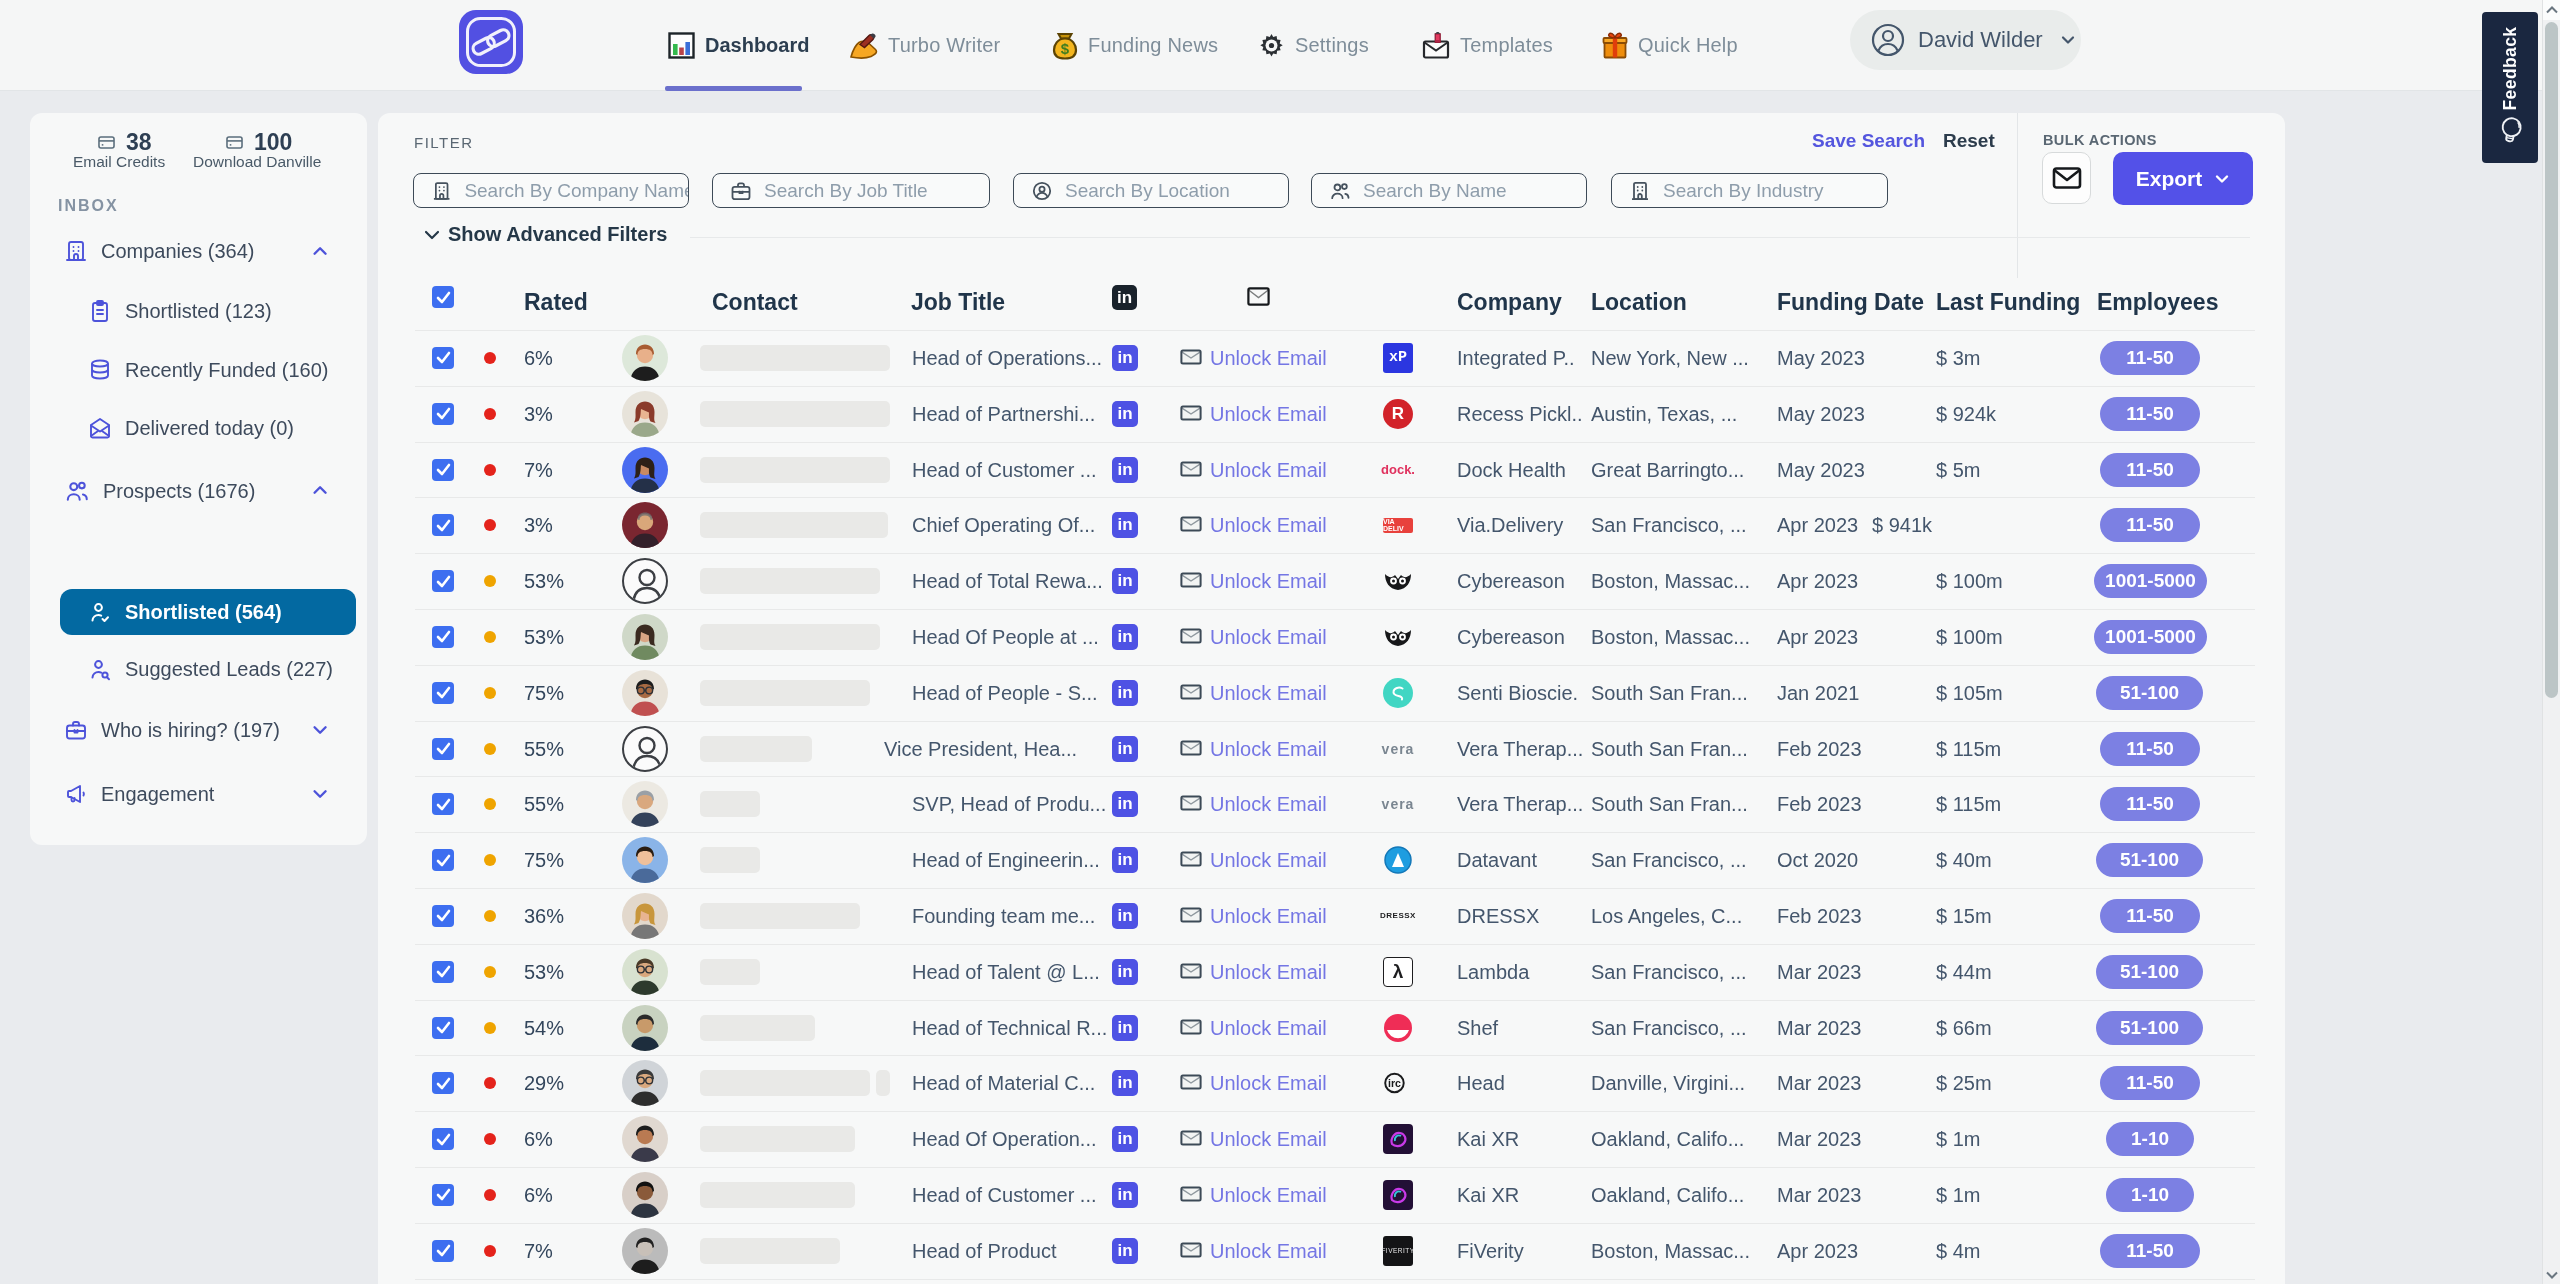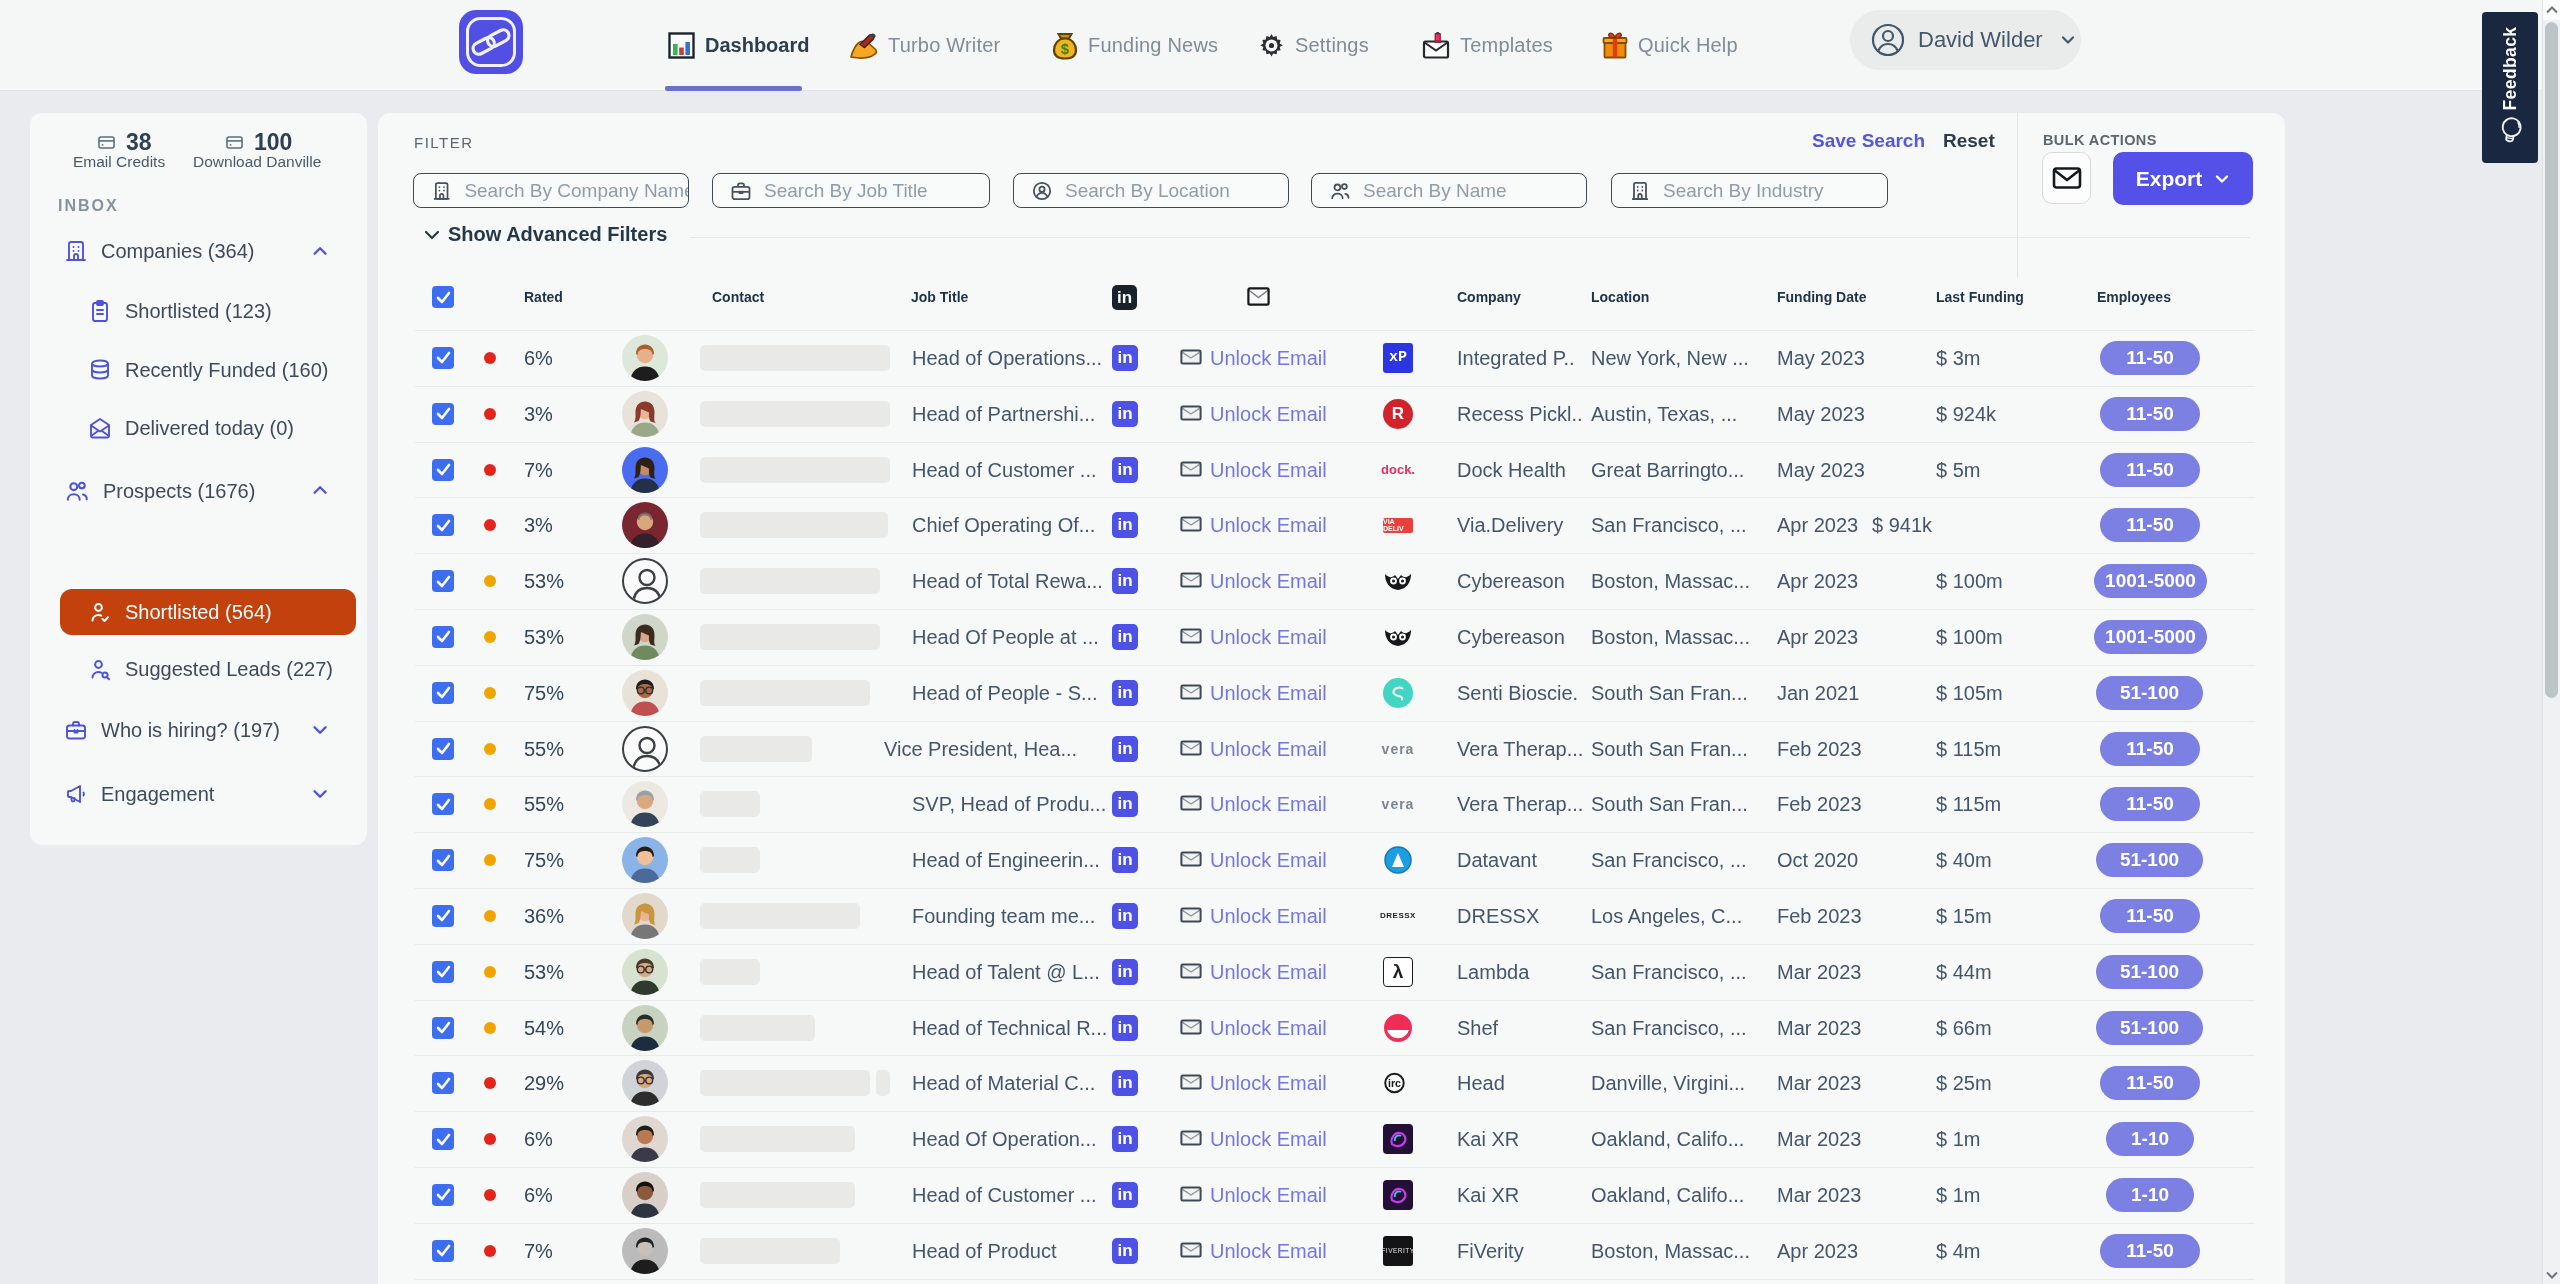--- a/index.html
+++ b/index.html
@@ -14,35 +14,35 @@
 .fbtab{position:absolute;left:2482px;top:12px;width:56px;height:151px;background:#1a2740;border-radius:4px;overflow:hidden}
 .fbin{position:absolute;left:0;top:0;width:151px;height:56px;transform:rotate(-90deg) translateX(-151px);transform-origin:0 0;display:flex;align-items:center;justify-content:center;padding-left:38px}
 .fbin b{color:#fff;font-size:17.5px;font-weight:700;letter-spacing:.4px}
 .sbar{position:absolute;left:2542px;top:0;width:18px;height:1284px;background:#f0f1f2;border-left:1px solid #e0e2e3}
 .sthumb{position:absolute;left:2px;top:22px;width:13px;height:676px;background:#bcc5c6;border-radius:7px}
 .sidebar{position:absolute;left:30px;top:113px;width:337px;height:732px;background:#f7f8f8;border-radius:12px}
 .inbox{position:absolute;left:58px;top:196px;font-size:16px;font-weight:700;color:#8593a3;letter-spacing:2px}
 .sitem{position:absolute;display:flex;align-items:center;gap:13px;font-size:20px;color:#3d4a5c;font-weight:400;white-space:nowrap}
 .spill{position:absolute;left:30px;width:296px;height:46px;border-radius:12px;display:flex;align-items:center;gap:13px;padding-left:28px;font-size:20px;font-weight:400;white-space:nowrap}
 .spill.gray{background:#e3e6ea;color:#3d4a5c}
-.spill.purple{background:#c2410c;color:#fff;font-weight:400}
+.spill.purple{background:#0369a1;color:#fff;font-weight:700}
 .credv{font-size:23px;font-weight:700;color:#2e3f53}
 .credl{position:absolute;font-size:15.5px;color:#4a5a68}
 .card{position:absolute;left:378px;top:113px;width:1907px;height:1171px;background:#f7f8f8;border-radius:12px 12px 0 0;overflow:hidden}
 .filterlab{position:absolute;left:36px;top:21px;font-size:15px;color:#5a6773;letter-spacing:1.5px;font-weight:500}
 .sinput{position:absolute;top:60px;height:35px;border:1.6px solid #3d4a57;border-radius:8px;background:#f9fafa;display:flex;align-items:center;gap:12px;padding-left:17px;font-size:19px;color:#8e9dab}
 .savesearch{position:absolute;top:17px;font-size:19px;color:#5456de;font-weight:700}
 .reset{position:absolute;top:17px;font-size:19px;color:#2c3c4c;font-weight:700}
 .bulklab{position:absolute;top:19px;font-size:14.5px;color:#5a6773;letter-spacing:.4px;font-weight:700}
 .mailbtn{position:absolute;left:1664px;top:39px;width:49px;height:52px;border:1.5px solid #d7dadb;border-radius:10px;background:#fdfdfd;display:flex;align-items:center;justify-content:center}
 .exportbtn{position:absolute;left:1735px;top:39px;width:140px;height:53px;border-radius:10px;background:#5351e8;color:#fff;display:flex;align-items:center;justify-content:center;gap:12px;font-size:21px;font-weight:700}
 .vdiv{position:absolute;left:1639px;top:0;width:1px;height:165px;background:#e3e6e8}
 .advfil{position:absolute;left:44px;top:110px;display:flex;align-items:center;gap:6px;font-size:20px;font-weight:600;color:#253848}
 .advline{position:absolute;left:312px;top:124px;width:1560px;height:1px;background:#e7e9ea}
-.th{position:absolute;font-size:14px;font-weight:700;color:#20354a;white-space:nowrap}
+.th{position:absolute;font-size:23px;font-weight:700;color:#20354a;white-space:nowrap}
 .cell{position:absolute;font-size:20px;color:#44566c}
 .rowline{position:absolute;left:37px;width:1840px;height:1px;background:#e8e9e9}
 .cb{position:absolute;width:22px;height:22px;background:#3d6ef0;border-radius:4px;display:flex;align-items:center;justify-content:center}
 .dot{position:absolute;width:12px;height:12px;border-radius:50%}
 .blur{position:absolute;height:26px;border-radius:5px;background:#e9e9e7}
 .lnkd{position:absolute;width:26px;height:26px;border-radius:5px;background:#4e52e4;color:#fff;font-weight:700;font-size:17px;display:flex;align-items:center;justify-content:center}
 .lnkdh{position:absolute;width:25px;height:25px;border-radius:5px;background:#19222b;color:#fff;font-weight:700;font-size:17px;display:flex;align-items:center;justify-content:center}
 .unlock{position:absolute;font-size:20px;color:#7476e4;font-weight:500}
 .emp{position:absolute;height:34px;border-radius:17px;background:#7c80e3;color:#fff;font-size:19px;font-weight:700;display:flex;align-items:center;justify-content:center}
 .avatar{position:absolute;width:46px;height:46px;border-radius:50%;overflow:hidden}

